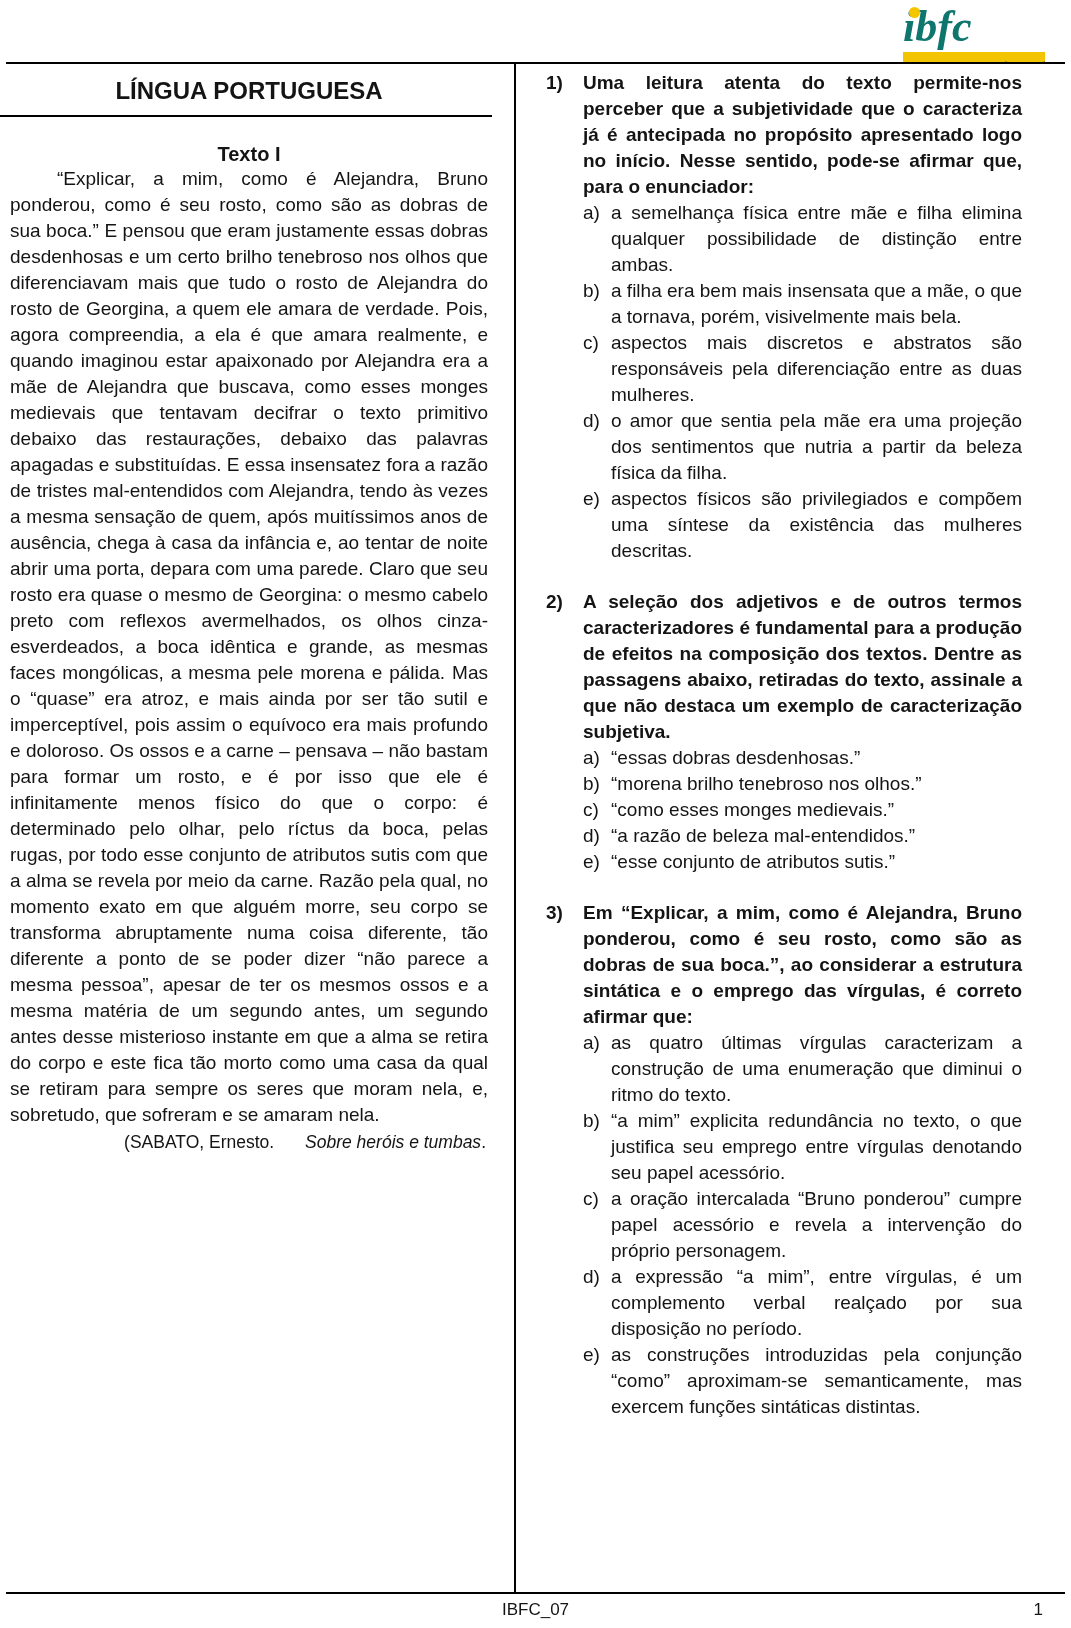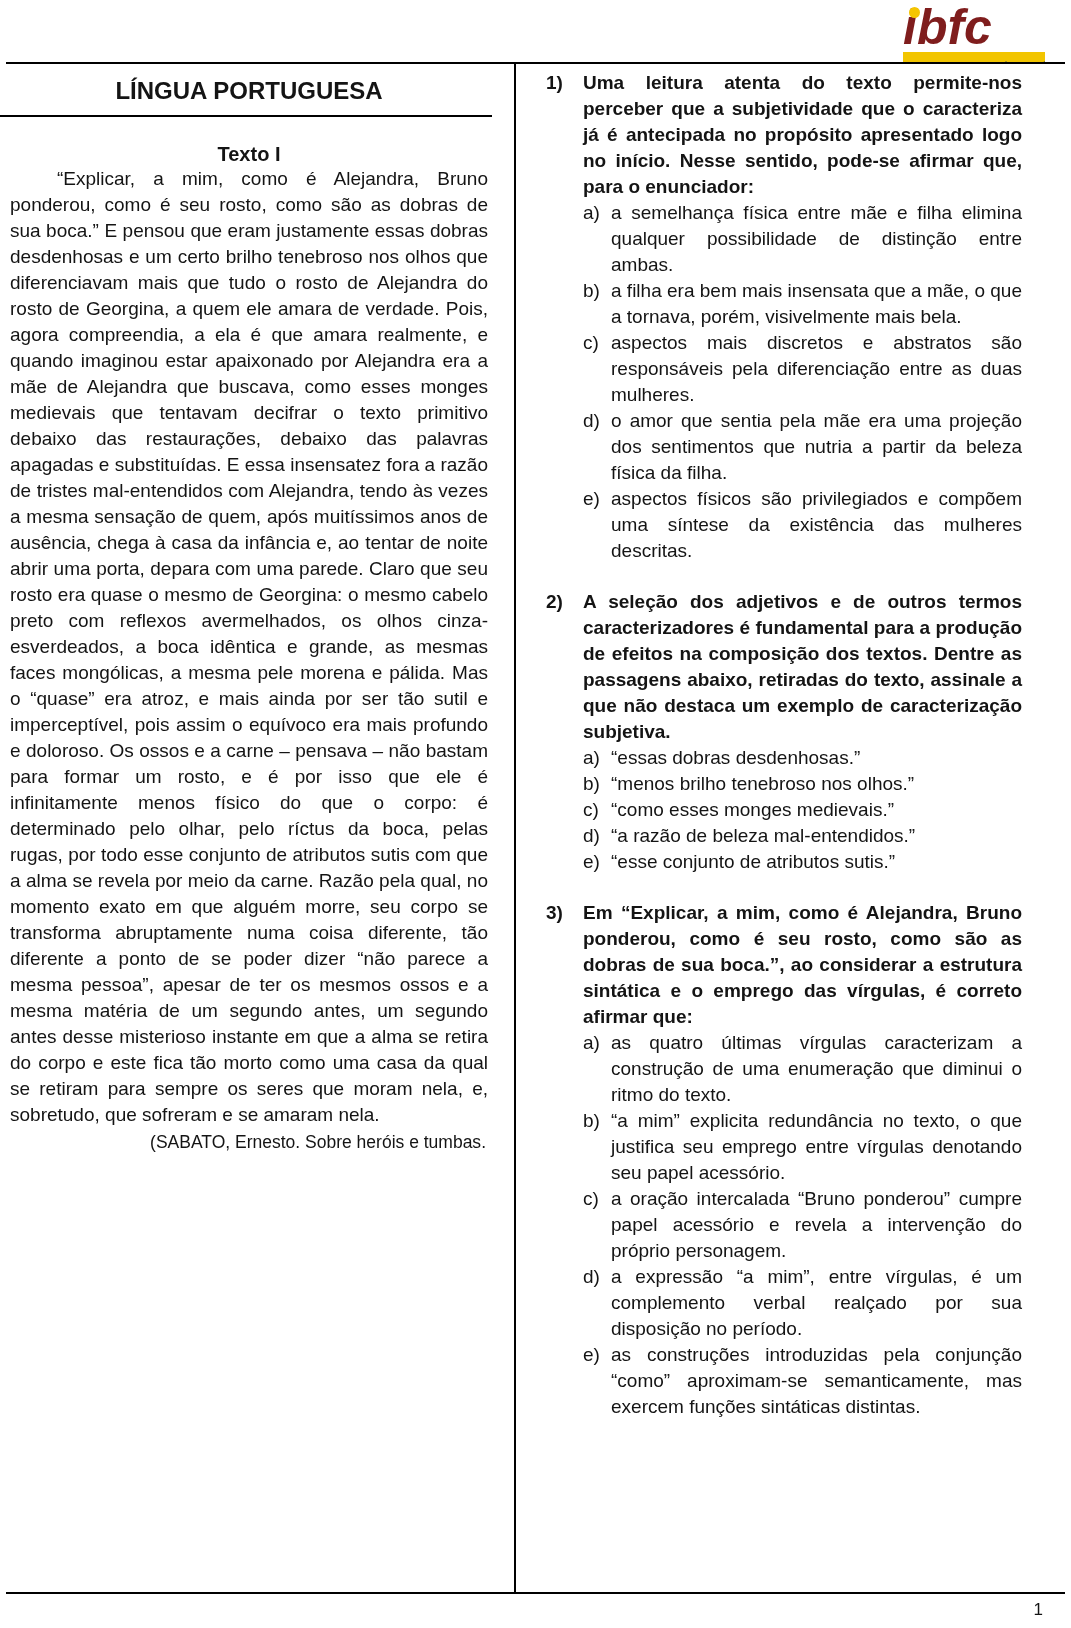--- a/index.html
+++ b/index.html
@@ -2,41 +2,41 @@
 <html><head>
 <meta charset="utf-8">
 <style>
   html,body{margin:0;padding:0;background:#ffffff;}
   .page{position:relative;width:1071px;height:1628px;background:#fff;
         font-family:"Liberation Sans",sans-serif;color:#141414;overflow:hidden;}
 
   
   .logo{position:absolute;top:4px;right:26px;width:142px;}
   .logo-mark{position:relative;height:46px;line-height:46px;text-align:left;}
-  .logo-text{font-size:50px;font-weight:bold;font-style:italic;color:#7f1d1d;
-             letter-spacing:0px;line-height:46px;display:inline-block;}
+  .logo-text{font-size:44px;font-weight:bold;font-style:italic;color:#0f766e;
+             letter-spacing:0px;line-height:46px;display:inline-block;font-family:Liberation Serif, serif;}
   .logo-dot{position:absolute;left:6px;top:3px;width:11px;height:11px;border-radius:50%;
             background:#f5c500;}
   .logo-strip{margin-top:2px;height:10px;background:#f2c500;overflow:hidden;text-align:center;}
   .logo-strip span{display:inline-block;font-size:6px;line-height:10px;color:#25415e;
                    white-space:nowrap;transform:scale(.78);transform-origin:center;}
 
   .rule-top{position:absolute;left:6px;right:6px;top:62px;border-top:2px solid #000;}
   .rule-bottom{position:absolute;left:6px;right:6px;top:1592px;border-top:2px solid #000;}
   .divider{position:absolute;left:514px;top:63px;width:2px;height:1529px;background:#000;}
 
   
   .col-left{position:absolute;left:10px;top:68px;width:478px;}
   .section-title{font-size:24px;font-weight:bold;text-align:center;padding:9px 0 10px 0;}
   .title-underline{margin-left:-10px;width:492px;border-top:2px solid #000;}
   .texto-title{font-size:20px;font-weight:bold;text-align:center;margin-top:26px;}
   .paragraph{font-size:19px;line-height:26px;text-align:justify;
              text-indent:47px;}
   .citation{margin-top:2px;font-size:17.5px;line-height:25px;text-align:right;padding-right:2px;}
-  .citation .it{}
+  .citation .it{font-style:italic;margin-left:26px;}
 
   
   .col-right{position:absolute;left:546px;top:70px;width:476px;font-size:19px;line-height:26px;}
   .question{display:flex;margin-bottom:25px;}
   .q-num{flex:none;width:37px;font-weight:bold;}
   .q-body{flex:1;min-width:0;}
   .q-stem{font-weight:bold;text-align:justify;}
   .option{display:flex;}
   .opt-letter{flex:none;width:28px;}
   .opt-text{flex:1;min-width:0;text-align:justify;}
@@ -104,21 +104,21 @@
       <div class="question">
         <div class="q-num">2)</div>
         <div class="q-body">
           <div class="q-stem"><span>A seleção dos adjetivos e de outros termos caracterizadores é fundamental para a produção de efeitos na composição dos textos. Dentre as passagens abaixo, retiradas do texto, assinale a que </span><span class="u">não</span><span> destaca um exemplo de caracterização subjetiva.</span></div>
           <div class="option">
             <span class="opt-letter">a)</span>
             <span class="opt-text"><span>“essas dobras </span><span class="u">desdenhosas</span><span>.”</span></span>
           </div>
           <div class="option">
             <span class="opt-letter">b)</span>
-            <span class="opt-text"><span>“menos brilho </span><span class="u">tenebroso</span><span> nos olhos.”</span></span>
+            <span class="opt-text"><span>“morena brilho </span><span class="u">tenebroso</span><span> nos olhos.”</span></span>
           </div>
           <div class="option">
             <span class="opt-letter">c)</span>
             <span class="opt-text"><span>“como esses monges </span><span class="u">medievais</span><span>.”</span></span>
           </div>
           <div class="option">
             <span class="opt-letter">d)</span>
             <span class="opt-text"><span>“a razão de </span><span class="u">beleza</span><span> mal-entendidos.”</span></span>
           </div>
           <div class="option">
@@ -149,15 +149,16 @@
           </div>
           <div class="option">
             <span class="opt-letter">e)</span>
             <span class="opt-text"><span>as construções introduzidas pela conjunção “como” aproximam-se semanticamente, mas exercem funções sintáticas distintas.</span></span>
           </div>
         </div>
       </div>
     </div>
 
   <div class="rule-bottom"></div>
+  <div class="footer-code">IBFC_07</div>
   <div class="footer-page">1</div>
 
 </div>
 
 </body></html>

